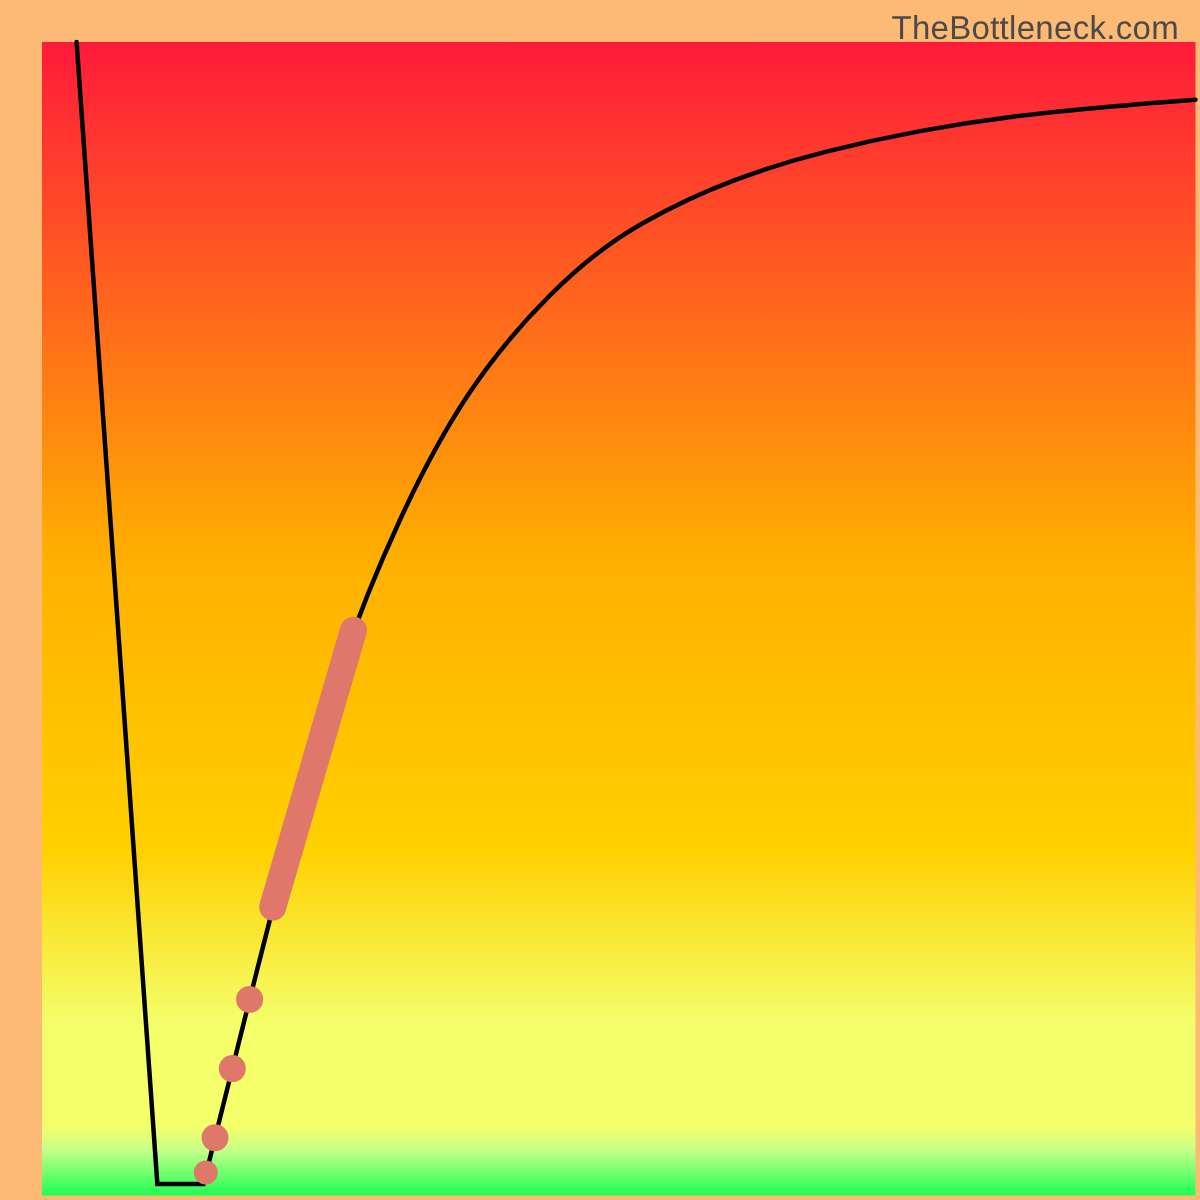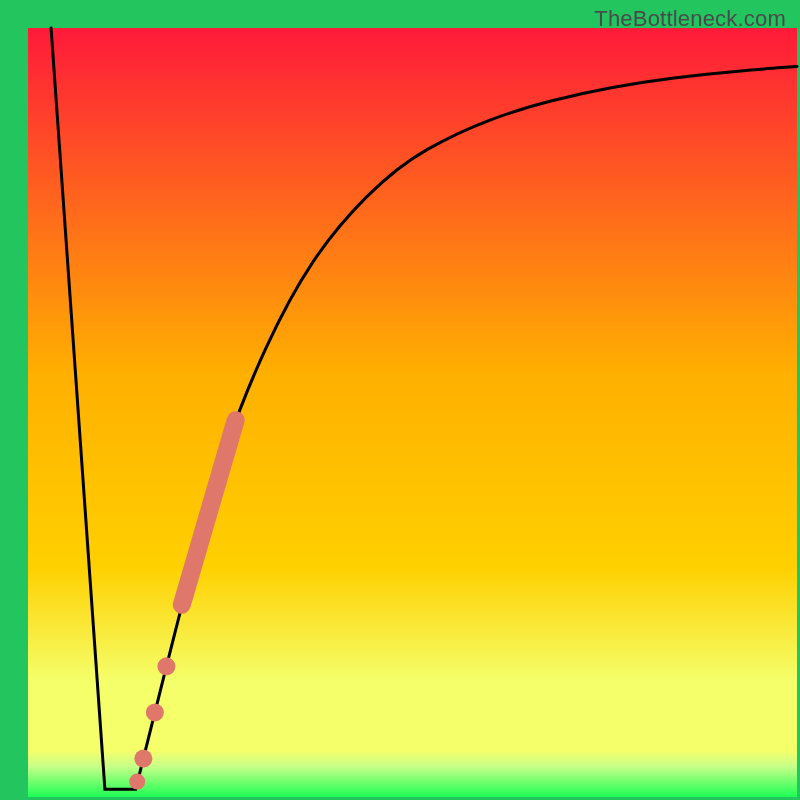--- a/index.html
+++ b/index.html
@@ -8,21 +8,21 @@
     width: 800px;
     height: 800px;
     overflow: hidden;
     background: #000;
     font-family: Arial, Helvetica, sans-serif;
   }
   .frame {
     position: relative;
     width: 800px;
     height: 800px;
-    background: #22c55e;
+    background: #fdba74;
   }
   .attribution {
     position: absolute;
     top: 6px;
     right: 14px;
     color: #4a4a4a;
     font-size: 22px;
     letter-spacing: 0.2px;
     z-index: 20;
   }

